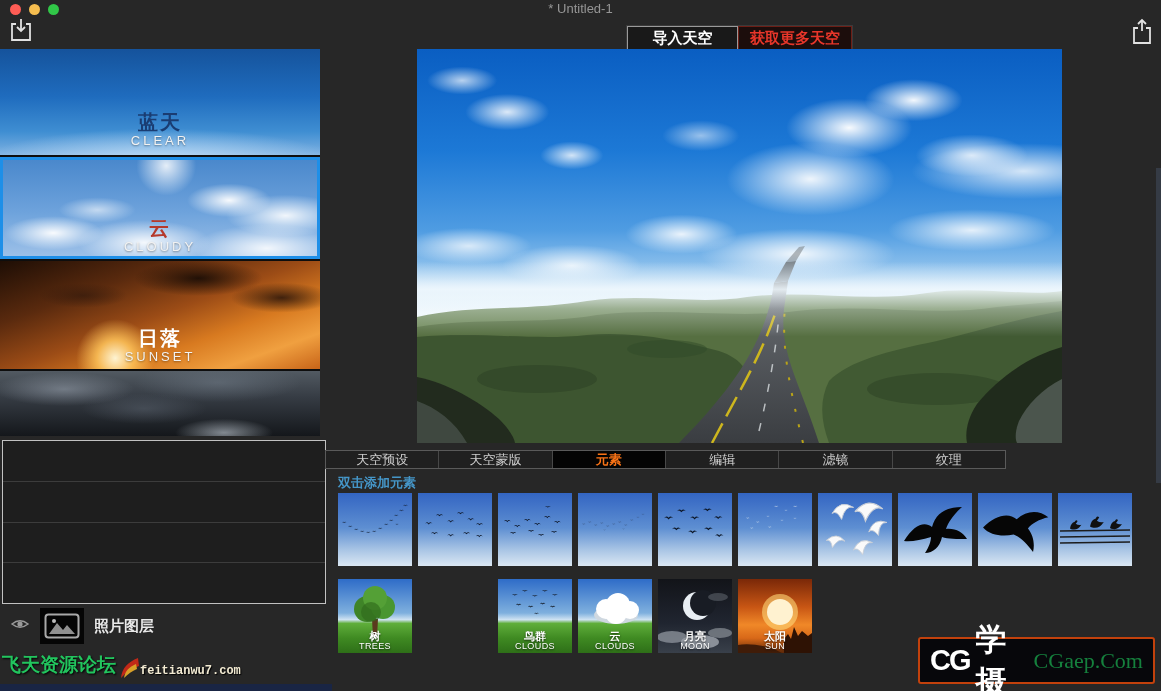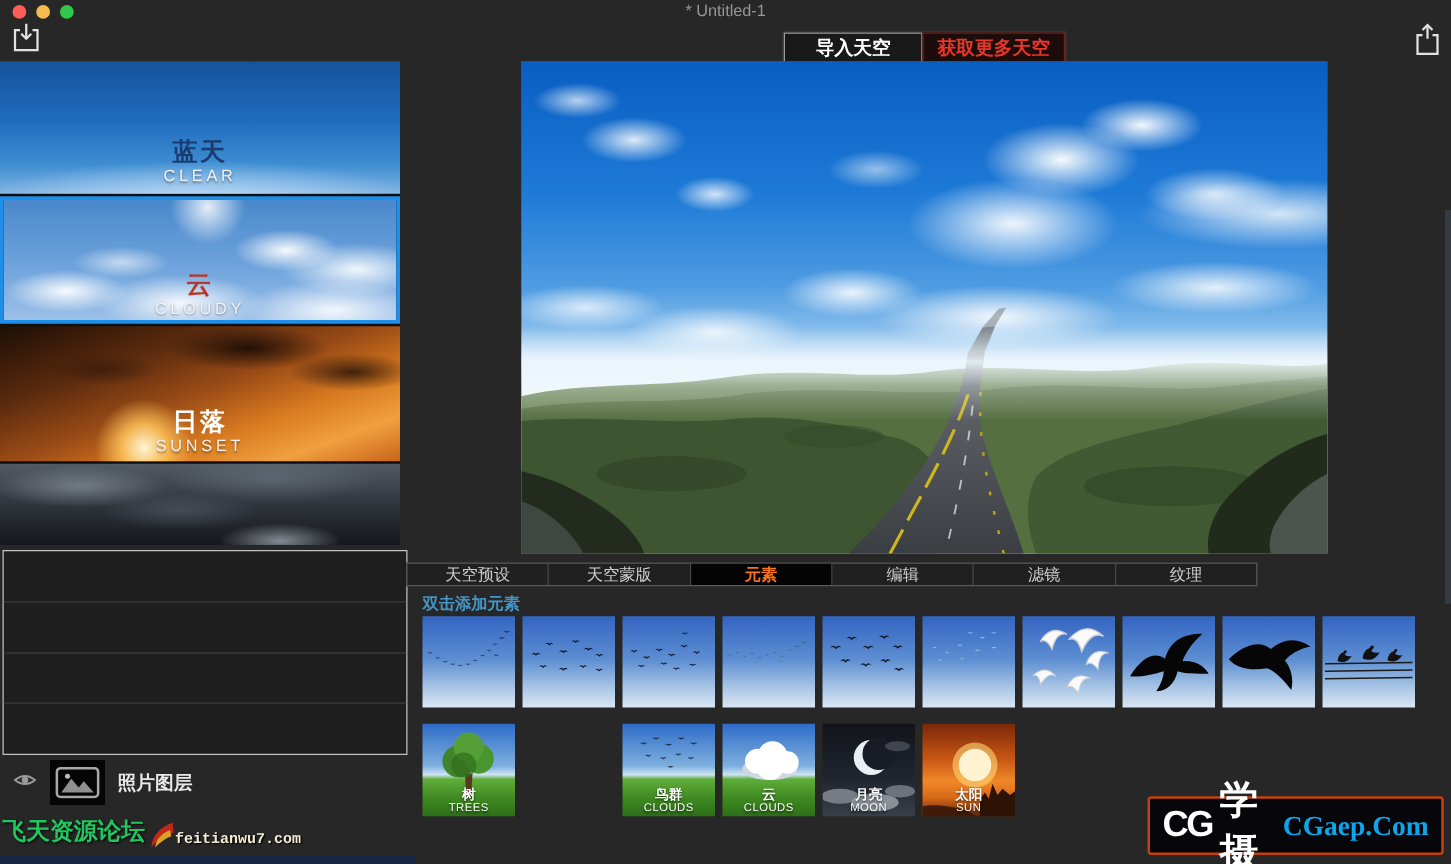--- a/index.html
+++ b/index.html
@@ -98,21 +98,21 @@
   
   .wm-left{position:absolute;left:0;top:648px;width:260px;height:43px;z-index:9;}
   .wm-site{position:absolute;left:2px;top:4px;color:#22c55e;font-size:19px;font-weight:bold;letter-spacing:0;text-shadow:1px 1px 2px #000;}
   .wm-logo{position:absolute;left:118px;top:8px;}
   .wm-url{position:absolute;left:140px;top:16px;color:#f2ead2;font-family:"Liberation Mono",monospace;font-size:12px;font-weight:bold;text-shadow:1px 1px 1px #000;}
   .wm-blue{position:absolute;left:0;top:684px;width:332px;height:7px;background:rgba(24,38,74,.85);z-index:8;}
   .wm-right{position:absolute;left:918px;top:637px;width:237px;height:47px;background:#07070b;border:2px solid #c2410c;border-radius:3px;
     display:flex;align-items:center;gap:6px;padding:0 10px;box-sizing:border-box;z-index:9;}
   .wm-mono{color:#fff;font-size:29px;font-weight:900;letter-spacing:-2px;}
   .wm-name{color:#fff;font-size:31px;font-weight:bold;letter-spacing:1px;}
-  .wm-dom{color:#0ea5e9;font-family:"Liberation Serif",serif;font-size:22px;font-weight:bold;margin-left:auto;}
+  .wm-dom{color:#15803d;font-family:"Liberation Serif",serif;font-size:22px;font-weight:normal;margin-left:auto;}
   .edge-strip{position:absolute;left:1156px;top:168px;width:5px;height:315px;background:#3a414e;opacity:.8;}
 </style>
 </head>
 <body>
 
 <svg style="position:absolute;width:0;height:0">
   <defs>
     <path id="bird" d="M0,3.2 Q2.2,0 4.4,2.6 Q6.6,0 8.8,3.2 Q6.6,1.4 4.4,4.2 Q2.2,1.4 0,3.2 Z"></path>
     <path id="dove" d="M0,6 Q3.5,0 9,3.5 Q5.5,2.5 4,8.5 Q2,4.5 0,6 Z"></path>
     <path id="perch" d="M0,10 Q1,4 5,3 Q6,0 8,2 Q7,4 6,5 Q9,7 12,6 Q8,12 3,11 Q1,11 0,10 Z"></path>

